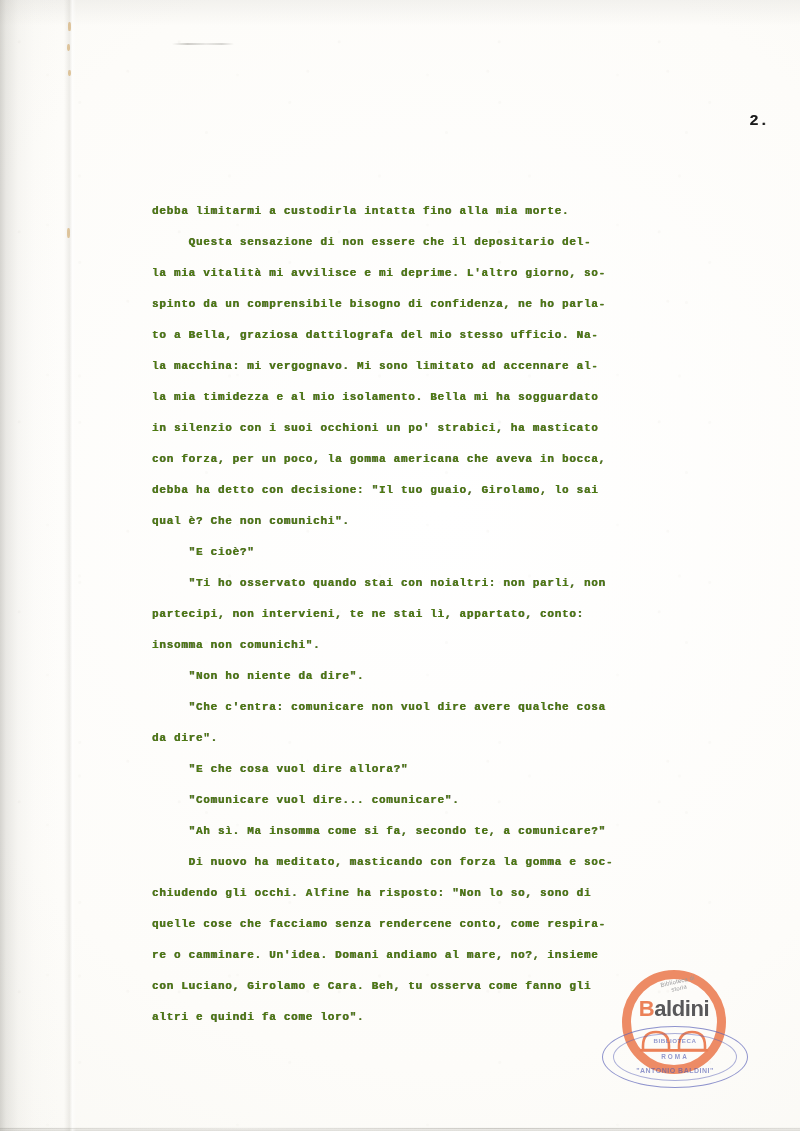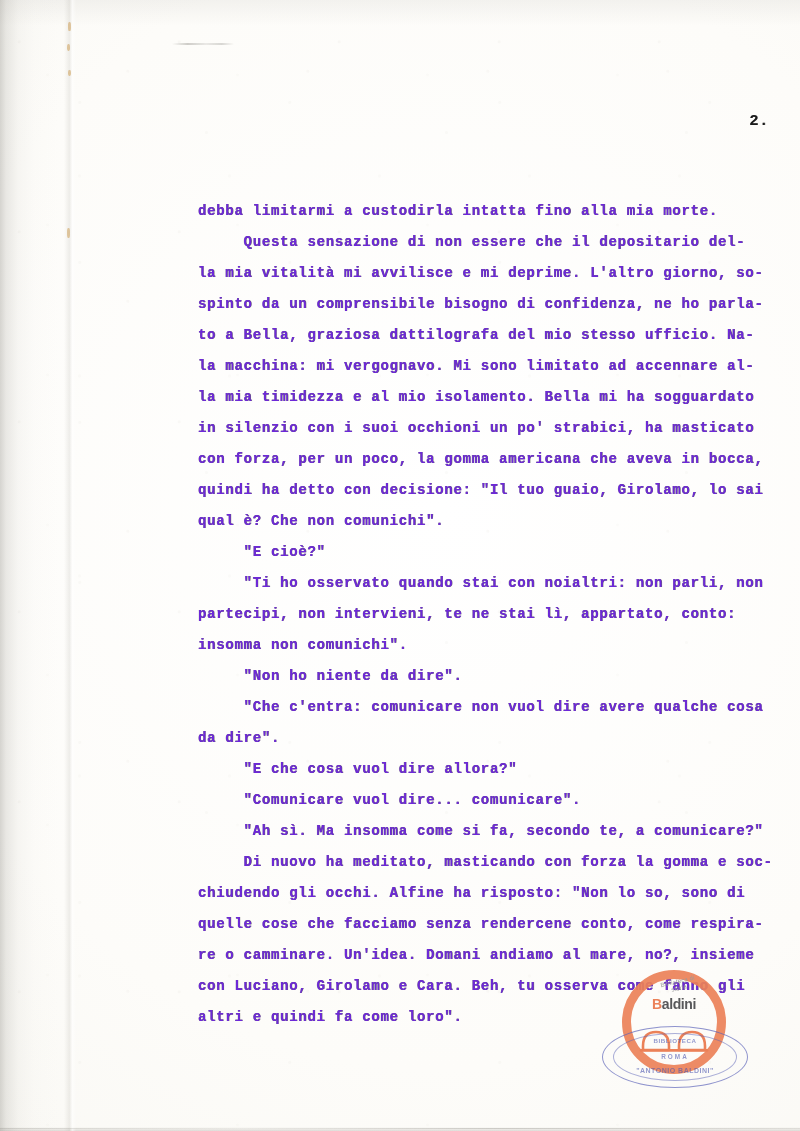--- a/index.html
+++ b/index.html
@@ -124,29 +124,28 @@
   
   .typescript {
     position: absolute;
     left: 152px;
     top: 196px;
     width: 626px;
   }
   .tline {
     height: 31px;
     line-height: 31px;
-    font-size: 14px;
+    font-size: 11px;
     letter-spacing: .72px;
     white-space: pre;
-    color: #6d28d9;
+    color: #4d7c0f;
     font-weight: 700;
     text-shadow:
       .35px 0 .35px rgba(30,30,28,.62),
       -.3px .25px .4px rgba(30,30,28,.34);
-    margin-left: 46px;
   }
 
   
   .logo-wrap {
     position: absolute;
     left: 622px;
     top: 970px;
     width: 104px;
     height: 104px;
   }
@@ -157,21 +156,21 @@
     border: 9px solid #eb8158;
     box-sizing: border-box;
     opacity: .92;
   }
   .logo-brand {
     position: absolute;
     left: 0; right: 0;
     top: 26px;
     text-align: center;
     font-family: "Liberation Sans", sans-serif;
-    font-size: 14px;
+    font-size: 22px;
     font-weight: 700;
     letter-spacing: -.4px;
     color: #58585a;
   }
   .logo-brand .cap { color: #eb8158; }
   .logo-imprint {
     position: absolute;
     left: 30px; top: 8px;
     width: 56px;
     text-align: center;
@@ -247,21 +246,21 @@
   <div class="typescript" id="typescript-body">
       <div class="tline">debba limitarmi a custodirla intatta fino alla mia morte.</div>
       <div class="tline">     Questa sensazione di non essere che il depositario del-</div>
       <div class="tline">la mia vitalità mi avvilisce e mi deprime. L'altro giorno, so-</div>
       <div class="tline">spinto da un comprensibile bisogno di confidenza, ne ho parla-</div>
       <div class="tline">to a Bella, graziosa dattilografa del mio stesso ufficio. Na-</div>
       <div class="tline">la macchina: mi vergognavo. Mi sono limitato ad accennare al-</div>
       <div class="tline">la mia timidezza e al mio isolamento. Bella mi ha sogguardato</div>
       <div class="tline">in silenzio con i suoi occhioni un po' strabici, ha masticato</div>
       <div class="tline">con forza, per un poco, la gomma americana che aveva in bocca,</div>
-      <div class="tline">quindi ha detto con decisione: "Il tuo guaio, Girolamo, lo sai</div>
+      <div class="tline">debba ha detto con decisione: "Il tuo guaio, Girolamo, lo sai</div>
       <div class="tline">qual è? Che non comunichi".</div>
       <div class="tline">     "E cioè?"</div>
       <div class="tline">     "Ti ho osservato quando stai con noialtri: non parli, non</div>
       <div class="tline">partecipi, non intervieni, te ne stai lì, appartato, conto:</div>
       <div class="tline">insomma non comunichi".</div>
       <div class="tline">     "Non ho niente da dire".</div>
       <div class="tline">     "Che c'entra: comunicare non vuol dire avere qualche cosa</div>
       <div class="tline">da dire".</div>
       <div class="tline">     "E che cosa vuol dire allora?"</div>
       <div class="tline">     "Comunicare vuol dire... comunicare".</div>

